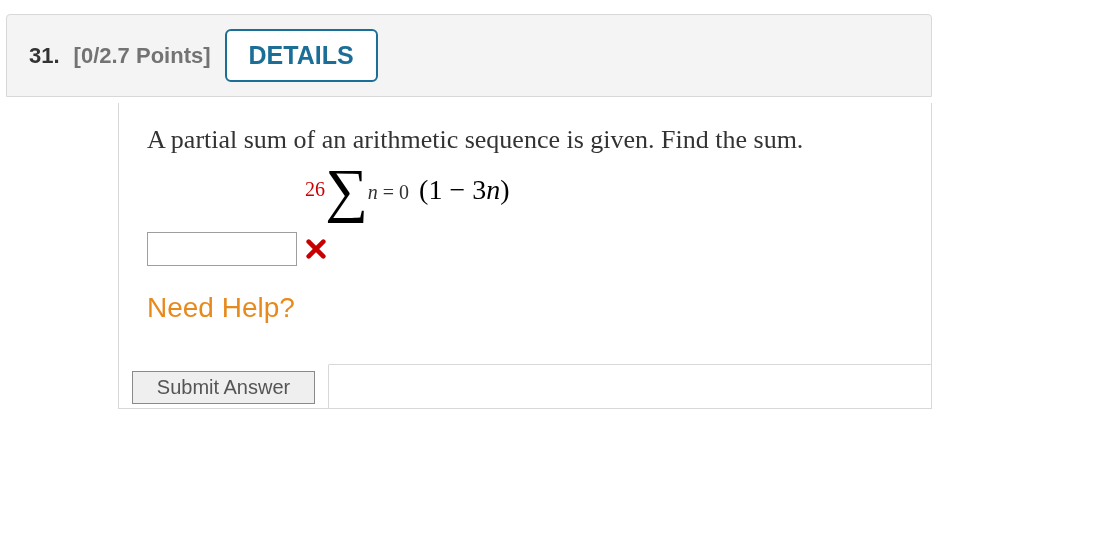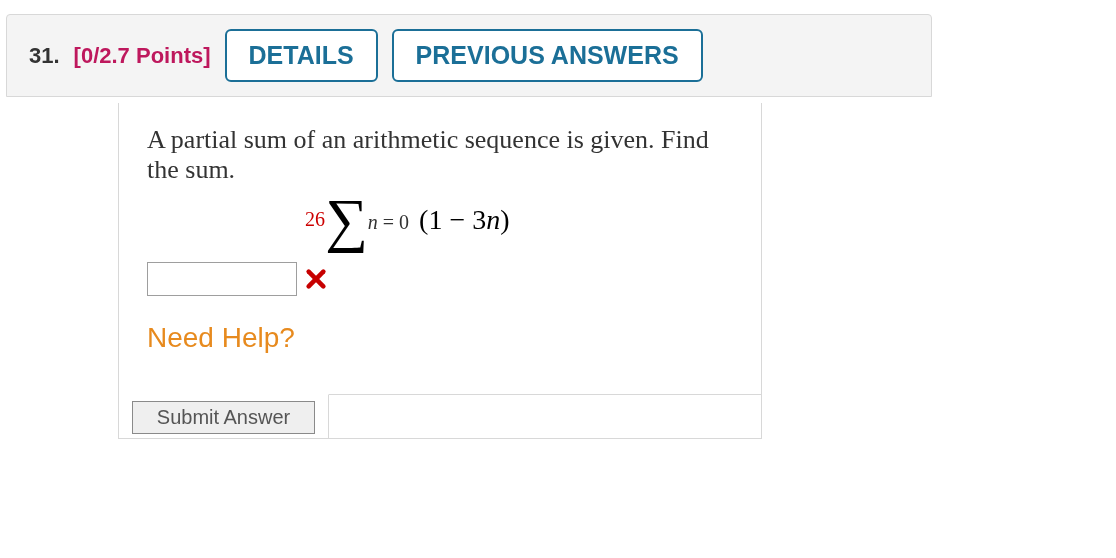--- a/index.html
+++ b/index.html
@@ -16,36 +16,36 @@
     align-items: center;
     gap: 14px;
     background: #f4f4f4;
     border: 1px solid #d8d8d8;
     border-radius: 4px 4px 0 0;
     padding: 14px 18px 14px 22px;
     margin: 14px 6px 6px 6px;
     width: 926px;
   }
   .q-number { font-weight: 700; color: #333; }
-  .points { font-weight: 700; color: #be185d; }
+  .points { font-weight: 700; color: #737373; }
   .btn {
     border: 2px solid #1b6f97;
     background: #fff;
     color: #1b6f97;
     font-weight: 700;
     font-size: 25px;
     padding: 10px 22px;
     border-radius: 6px;
     cursor: pointer;
   }
   .content {
     border: 1px solid #d8d8d8;
     border-top: none;
     margin: 0 6px 0 118px;
-    width: 644px;
+    width: 814px;
     padding: 22px 28px 0 28px;
     position: relative;
   }
   .prompt {
     font-family: Georgia, "Times New Roman", serif;
     font-size: 26px;
     color: #333;
     margin-bottom: 12px;
   }
   .sigma-wrap {
@@ -160,21 +160,20 @@
     font-family: Arial, sans-serif;
   }
 </style>
 </head>
 <body>
 
 <div class="header-bar">
   <span class="q-number">31.</span>
   <span class="points">[0/2.7 Points]</span>
   <button class="btn">DETAILS</button>
-  <button class="btn">PREVIOUS ANSWERS</button>
 </div>
 
 <div class="content">
   <div class="prompt">A partial sum of an arithmetic sequence is given. Find the sum.</div>
 
   <div class="sigma-wrap">
     <div class="sigma-stack">
       <div class="sigma-upper">26</div>
       <div class="sigma-symbol">∑</div>
       <div class="sigma-lower">

